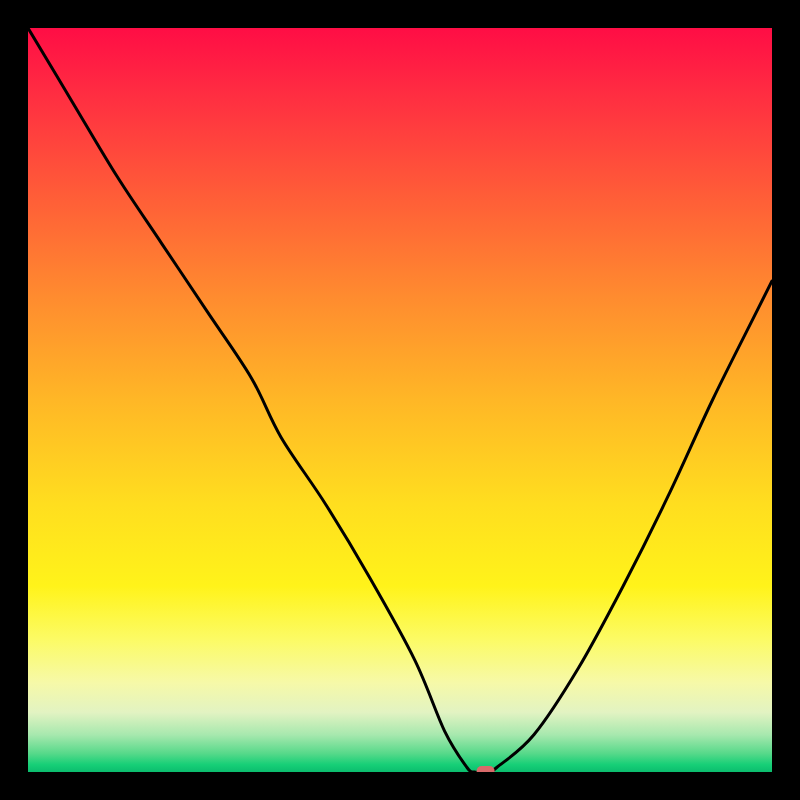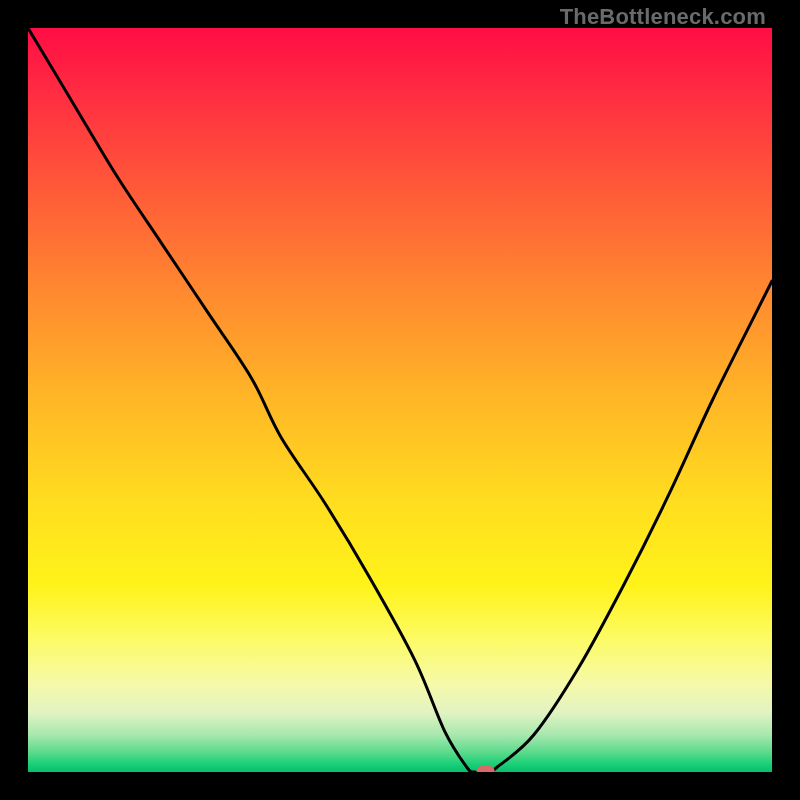--- a/index.html
+++ b/index.html
@@ -60,21 +60,20 @@
     color: #6a6a6a;
     letter-spacing: 0.2px;
     user-select: none;
   }
 </style>
 </head>
 <body>
 
 <div class="frame">
 
-  <div class="watermark">TheBottleneck.com</div>
 
   <div class="plot-area">
     <div class="gradient"></div>
 
     <svg width="744" height="744" viewBox="0 0 744 744" preserveAspectRatio="none" style="position:absolute;left:0;top:0;">
       <path id="curve-path" d="M 0.0 0.0 C 7.4 12.4, 29.8 49.6, 44.6 74.4 C 59.5 99.2, 74.4 125.2, 89.3 148.8 C 104.2 172.4, 119.0 193.4, 133.9 215.8 C 148.8 238.1, 163.7 260.4, 178.6 282.7 C 193.4 305.0, 210.8 328.6, 223.2 349.7 C 235.6 370.8, 240.6 388.1, 253.0 409.2 C 265.4 430.3, 282.7 452.6, 297.6 476.2 C 312.5 499.7, 327.4 524.5, 342.2 550.6 C 357.1 576.6, 374.5 607.0, 386.9 632.4 C 399.3 657.8, 408.0 685.2, 416.6 703.1 C 425.3 720.9, 434.0 732.7, 439.0 739.5 C 443.9 746.4, 443.9 743.3, 446.4 744.0 C 448.9 744.7, 451.4 744.0, 453.8 744.0 C 456.3 744.0, 458.8 744.7, 461.3 744.0 C 463.8 743.3, 461.3 745.7, 468.7 739.5 C 476.2 733.3, 492.3 723.4, 505.9 706.8 C 519.6 690.2, 535.7 664.6, 550.6 639.8 C 565.4 615.0, 580.3 586.5, 595.2 558.0 C 610.1 529.5, 625.0 499.7, 639.8 468.7 C 654.7 437.7, 669.6 403.0, 684.5 372.0 C 699.4 341.0, 719.2 302.6, 729.1 282.7 C 739.0 262.9, 741.5 257.9, 744.0 253.0" fill="none" stroke="#000" stroke-width="3" stroke-linejoin="round" stroke-linecap="round"></path>
       <rect id="opt-marker" x="448.6" y="738.0" width="18" height="10" rx="5" ry="5" fill="#d86a6a"></rect>
     </svg>
   </div>
 

